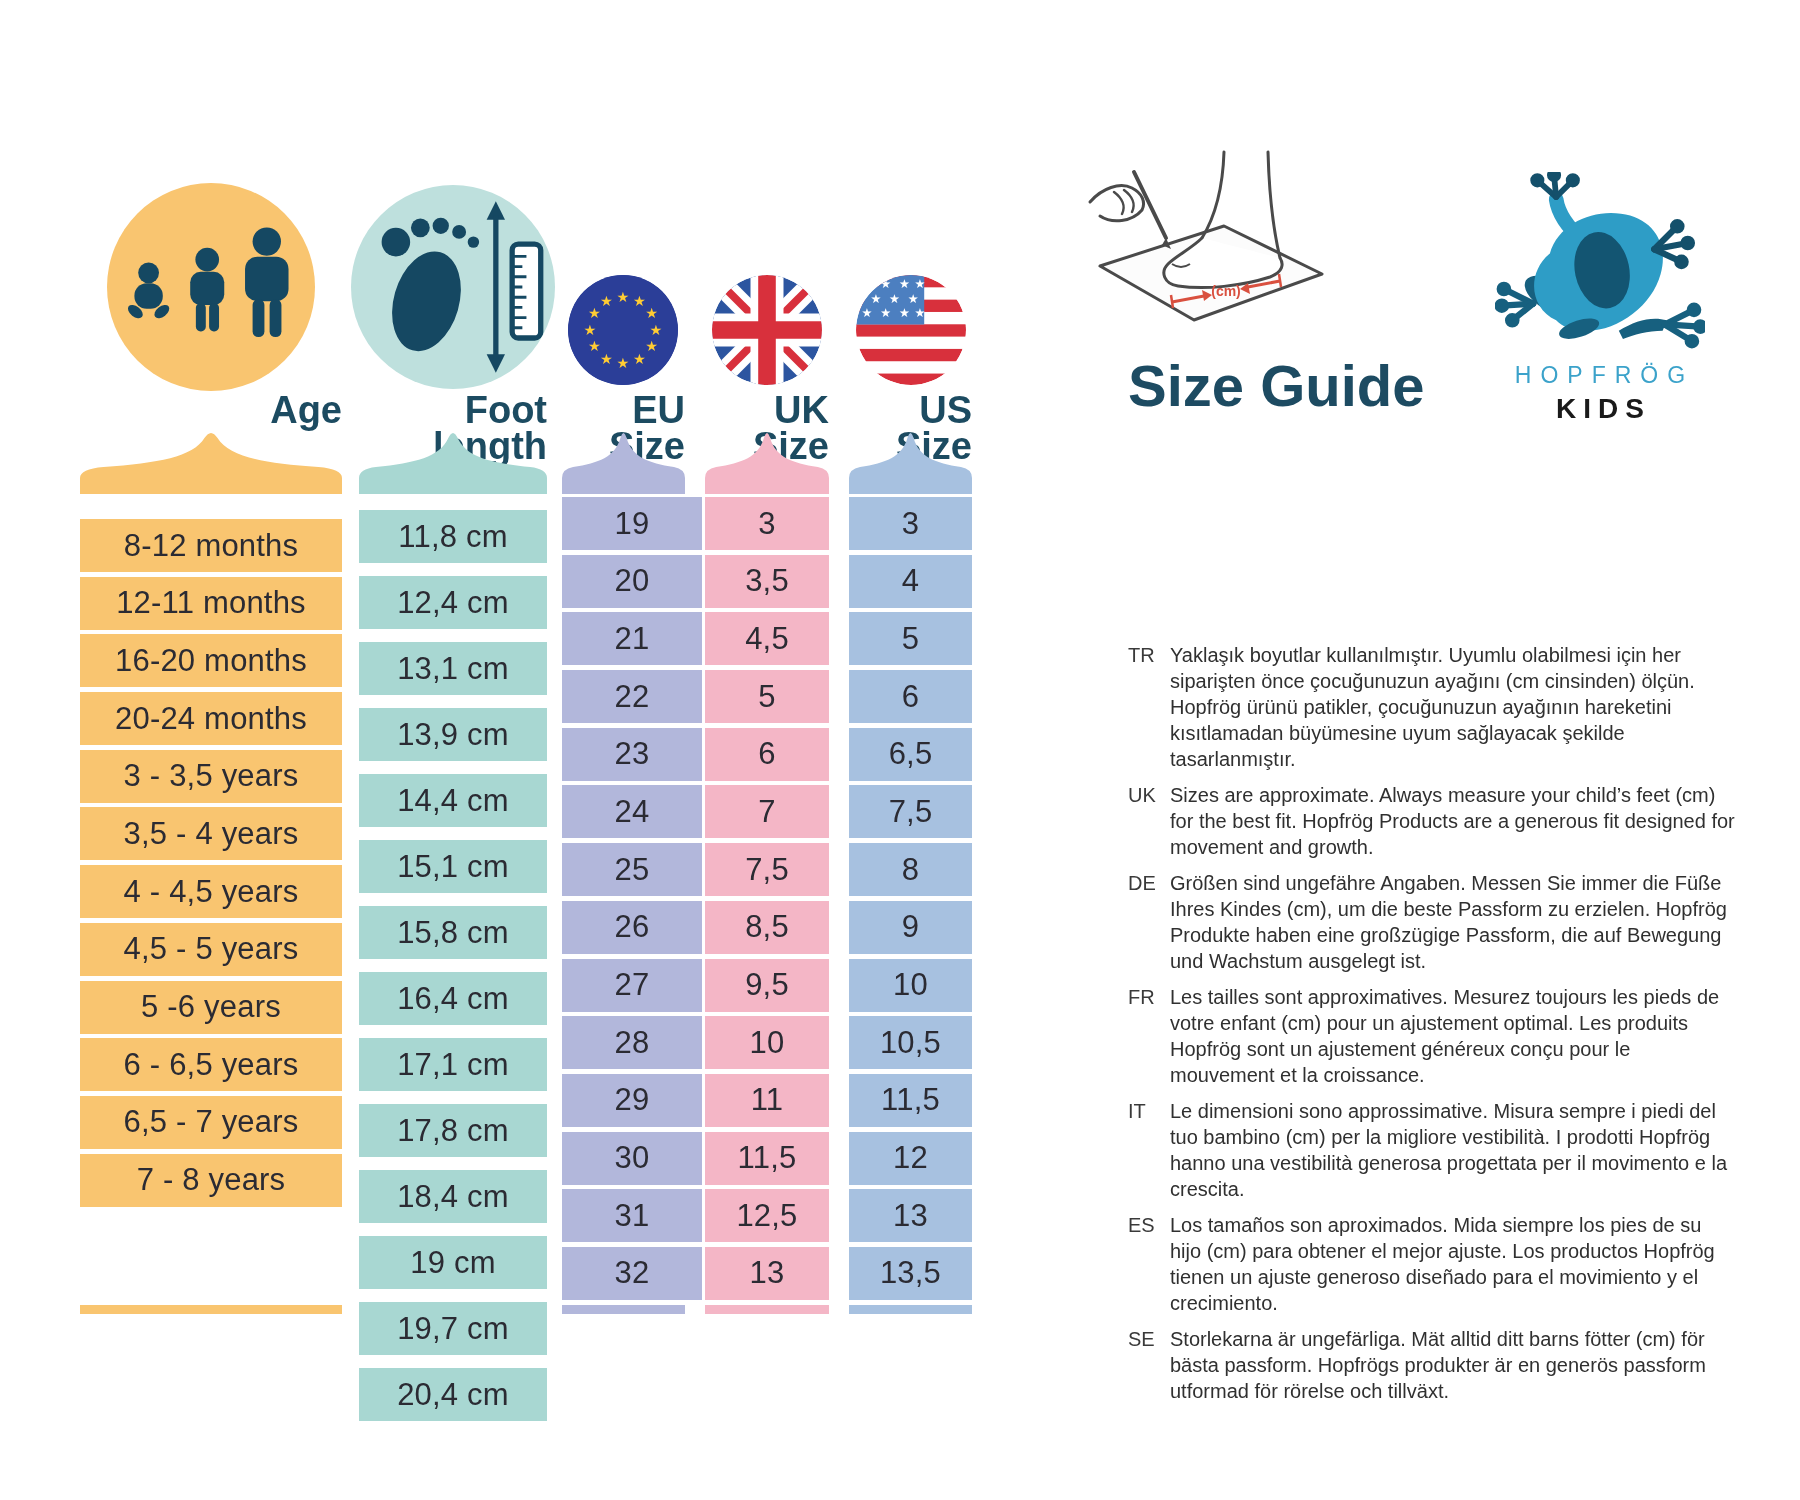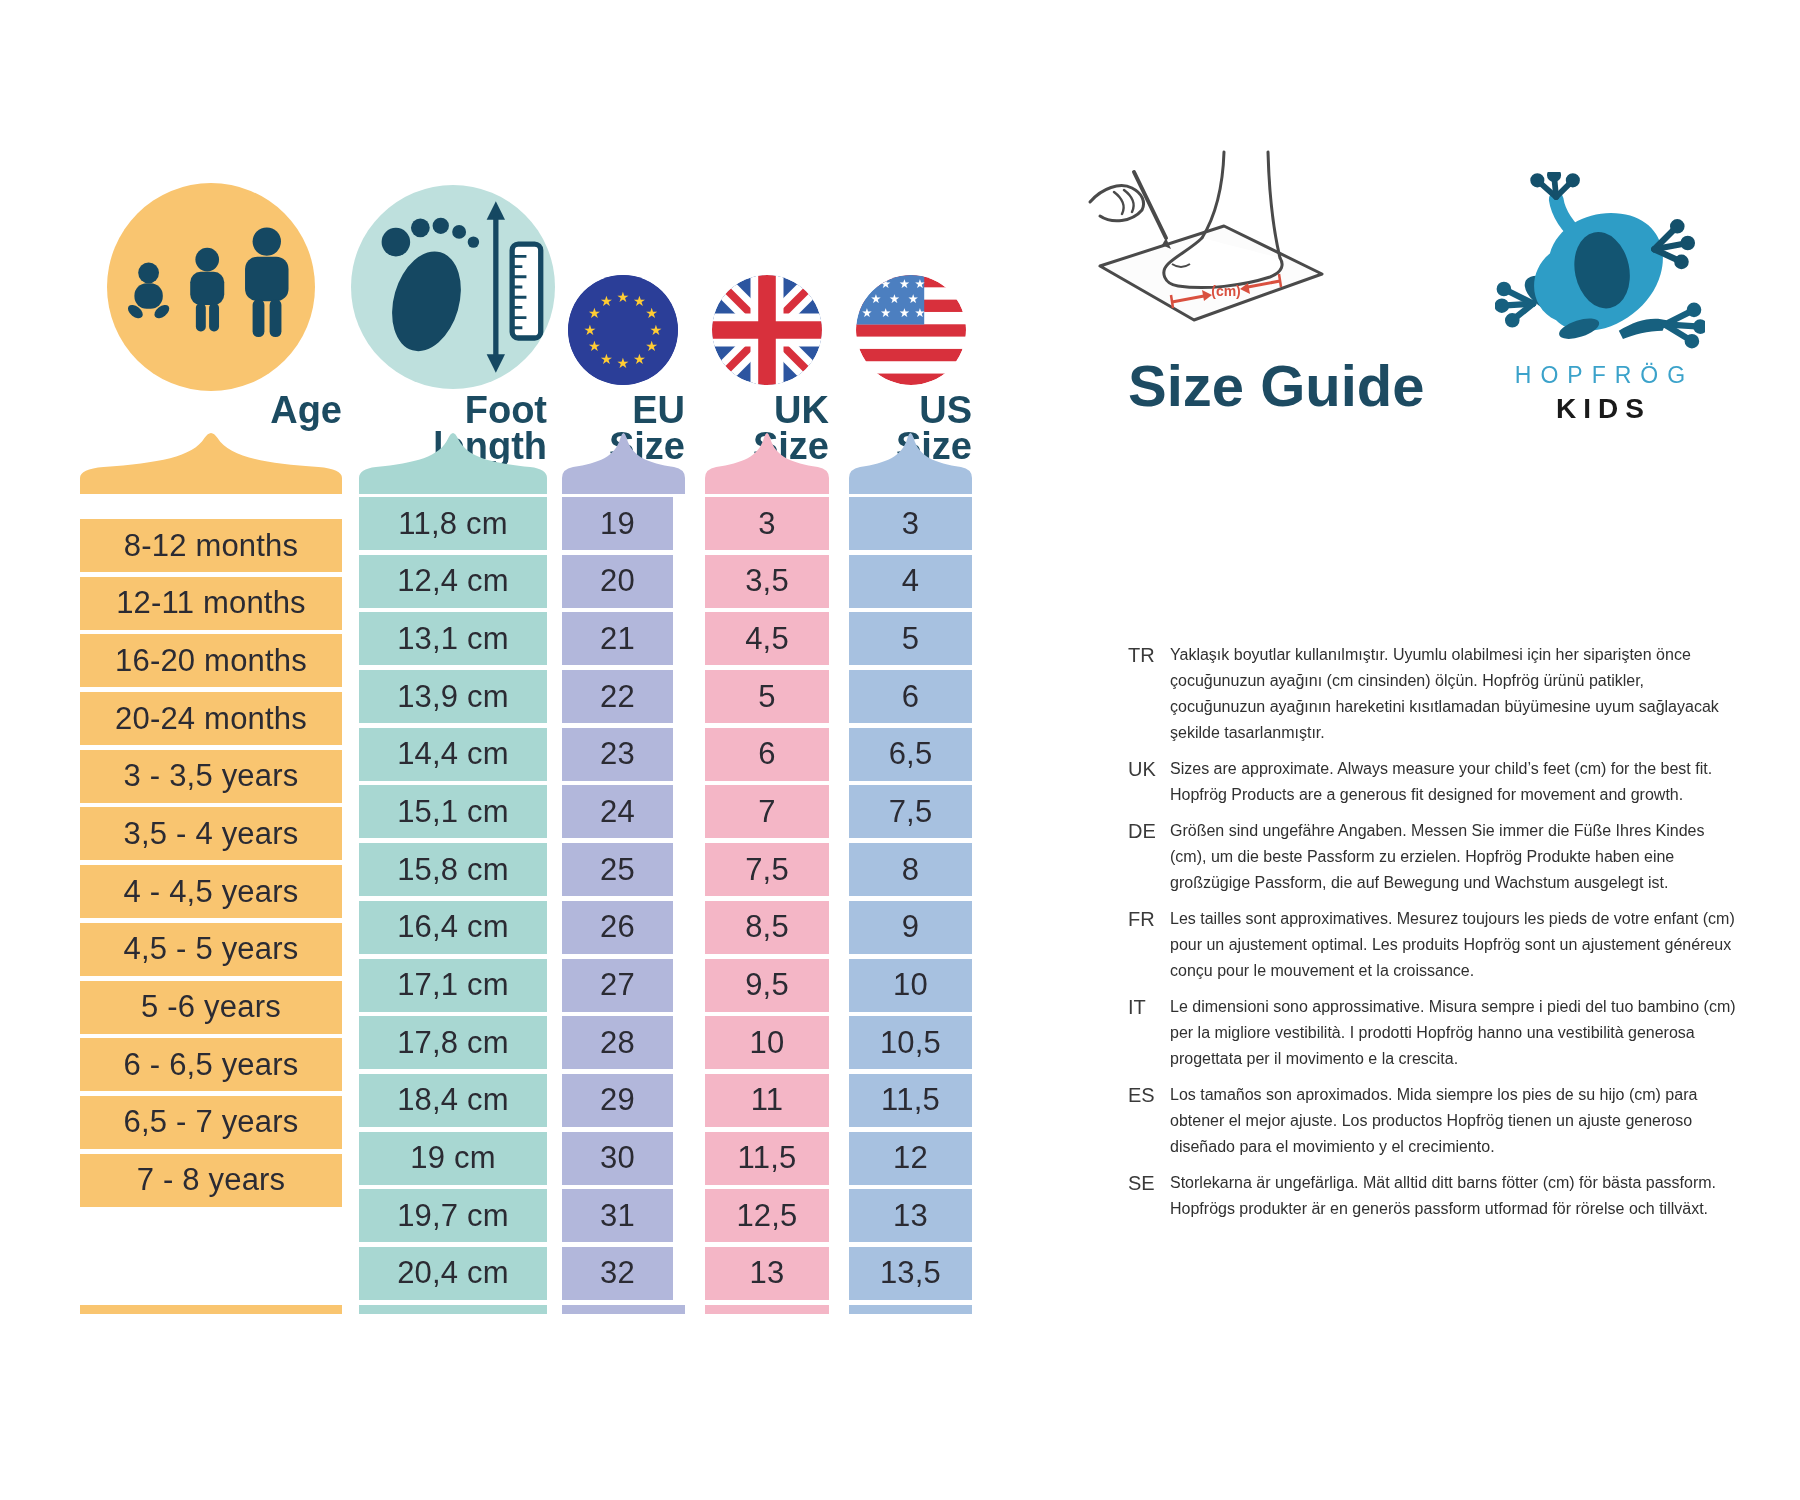--- a/index.html
+++ b/index.html
@@ -32,22 +32,22 @@
   .cap-foot{left:359px;width:188px;} .cap-foot path{fill:#A8D7D2;}
   .cap-eu  {left:562px;width:123px;} .cap-eu path  {fill:#B2B7DB;}
   .cap-uk  {left:705px;width:124px;} .cap-uk path  {fill:#F4B6C6;}
   .cap-us  {left:849px;width:123px;} .cap-us path  {fill:#A7C1E0;}
 
   
   .cells{position:absolute;top:497px;}
   .cells .cell{height:53px;margin-bottom:4.7px;display:flex;align-items:center;justify-content:center;
                font-size:31px;font-weight:500;color:#2B2B33;letter-spacing:0.2px;}
   .cells-age {left:80px;width:262px;margin-top:22px;}  .cells-age  .cell{background:#F9C570;}
-  .cells-foot{left:359px;width:188px;} .cells-foot .cell{background:#A8D7D2;}
-  .cells-eu  {left:562px;width:111px;} .cells-eu   .cell{background:#B2B7DB;}
+  .cells-foot{left:359px;width:188px;} .cells-foot .cell{background:#A8D7D2;margin-top:13px;}
+  .cells-eu  {left:562px;width:140px;} .cells-eu   .cell{background:#B2B7DB;}
   .cells-uk  {left:705px;width:124px;} .cells-uk   .cell{background:#F4B6C6;}
   .cells-us  {left:849px;width:123px;} .cells-us   .cell{background:#A7C1E0;}
 
   .sliver{position:absolute;top:1305px;height:9px;}
   .sl-age {left:80px;width:262px;background:#F9C570;}
   .sl-foot{left:359px;width:188px;background:#A8D7D2;}
   .sl-eu  {left:562px;width:123px;background:#B2B7DB;}
   .sl-uk  {left:705px;width:124px;background:#F4B6C6;}
   .sl-us  {left:849px;width:123px;background:#A7C1E0;}
 
@@ -57,21 +57,21 @@
 
   .logo{left:1488px;top:172px;width:224px;text-align:center;}
   .logo svg{display:block;margin:0 auto;}
   .brand-name{font-size:23px;letter-spacing:9px;color:#3BA2CA;font-weight:500;margin-top:2px;padding-left:9px;}
   .brand-sub{font-size:28px;letter-spacing:7px;color:#1A1A1A;font-weight:700;margin-top:4px;padding-left:7px;}
 
   
   .notes{left:1128px;top:642px;width:610px;}
   .note{display:flex;margin-bottom:10px;color:#303030;}
   .note .code{flex:0 0 42px;font-size:20px;line-height:26px;color:#3a3a3a;}
-  .note .txt{flex:1;font-size:16px;line-height:26px;}
+  .note .txt{flex:1;font-size:20px;line-height:26px;}
 </style>
 </head>
 <body>
 
 <div class="canvas">
 
   <div class="hcircle c-age">
     <svg viewBox="0 0 220 130">
       <g fill="#154862">
 

